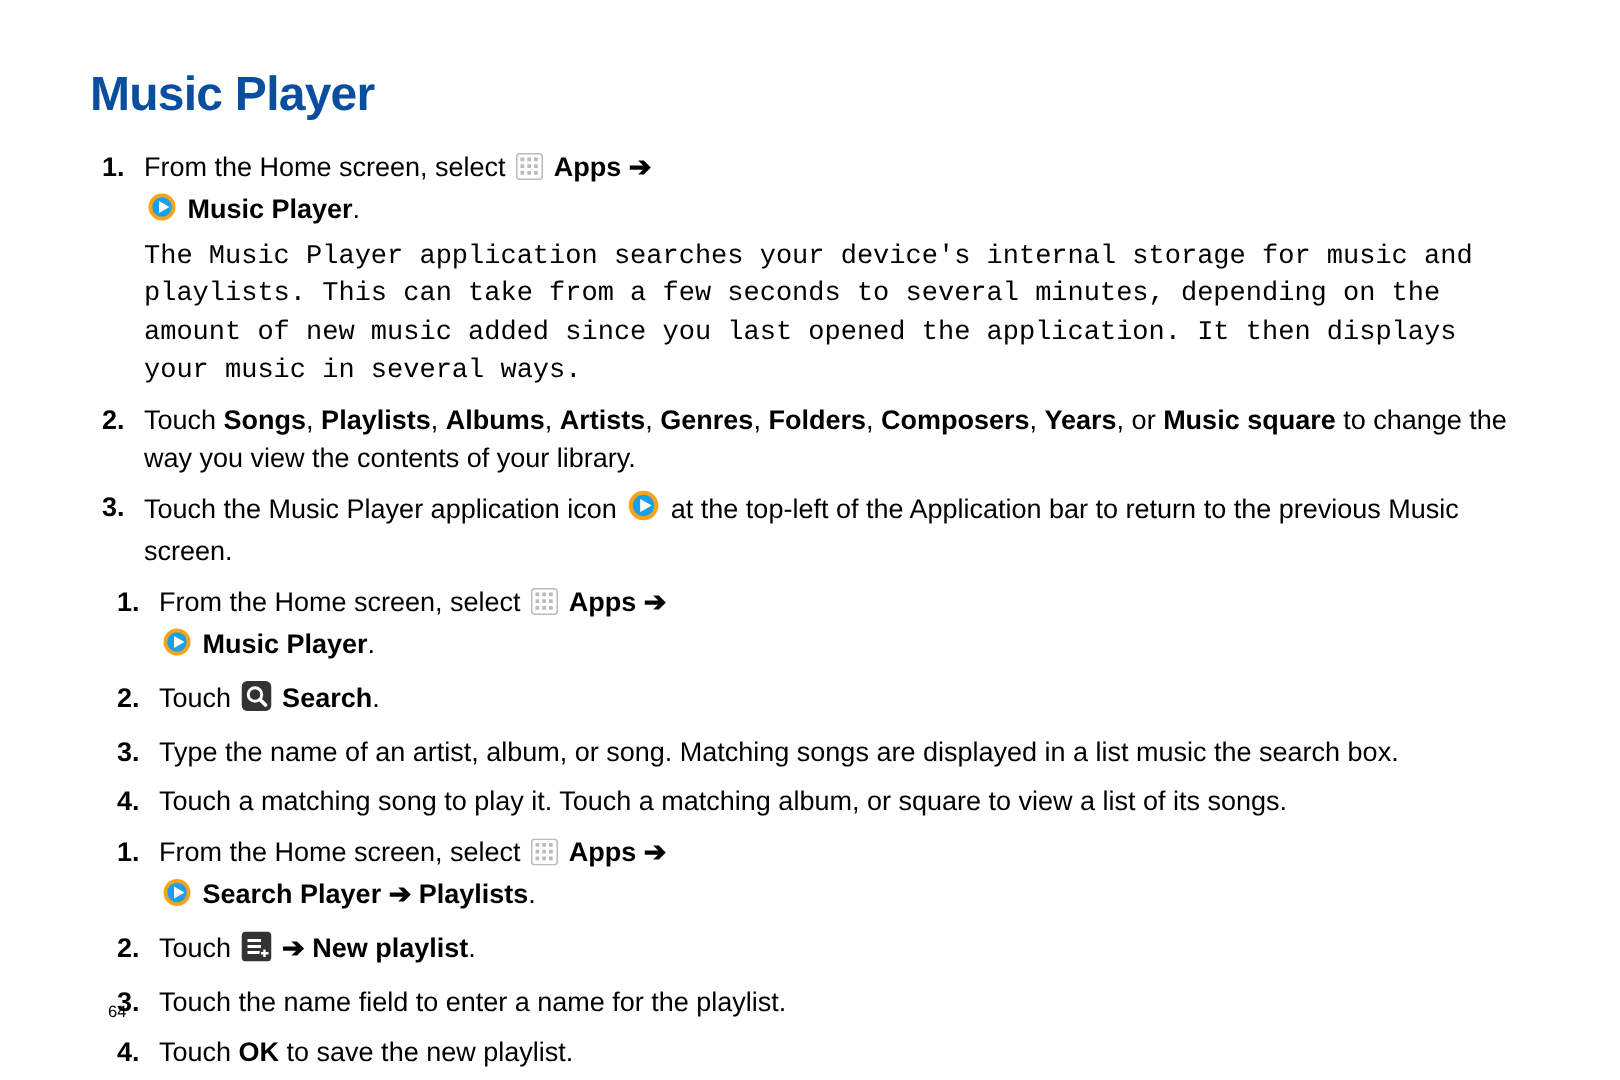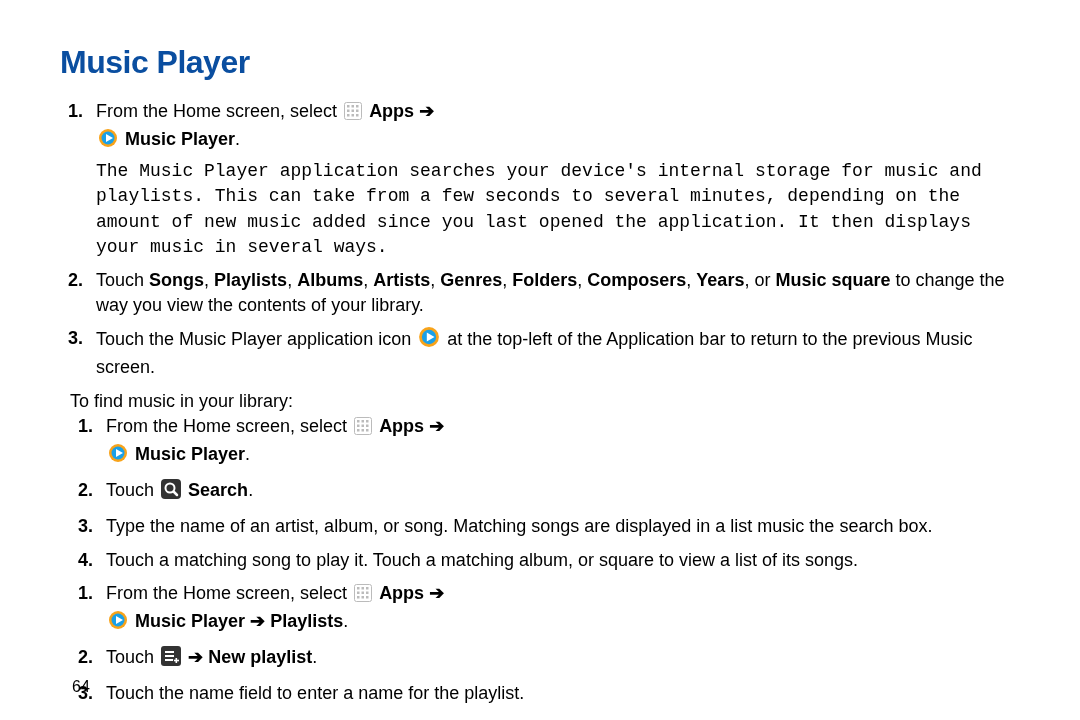--- a/index.html
+++ b/index.html
@@ -76,23 +76,23 @@
     vertical-align: -3px;
     margin: 0 2px;
   }
   svg.apps-ic { width: 18px; height: 18px; }
   svg.music-ic { width: 20px; height: 20px; }
   svg.music-ic-lg { width: 22px; height: 22px; }
   svg.search-ic { width: 20px; height: 20px; }
   svg.menu-ic { width: 20px; height: 20px; }
   .pagenum {
     position: absolute;
-    bottom: 24px;
+    bottom: 39px;
     left: 72px;
-    font-size: 16px;
+    font-size: 11px;
   }
 </style>
 </head>
 <body>
 
 <svg width="0" height="0" style="position:absolute">
   <defs>
     <g id="apps-grid">
       <rect x="0.5" y="0.5" width="17" height="17" rx="2" fill="#fff" stroke="#bbb" stroke-width="1"></rect>
       <g fill="#bbb">
@@ -157,21 +157,20 @@
         <span>Touch the Music Player application icon</span>
         <span class="inline-icon"><svg class="music-ic-lg" viewBox="0 0 20 20">
               <use href="#music-icon"></use>
             </svg></span>
         <span>at the top-left of the Application bar to return to the previous Music screen.</span>
       </li>
     </ol>
   </div>
 
   <div class="col right">
-    <div>To find music in your library:</div>
 
     <ol class="steps">
       <li>
         <span>From the Home screen, select</span>
         <span class="inline-icon"><svg class="apps-ic" viewBox="0 0 18 18">
               <use href="#apps-grid"></use>
             </svg></span>
         <span class="b">Apps</span>
         <span class="b arrow">➔</span><br>
         <span class="inline-icon"><svg class="music-ic" viewBox="0 0 20 20">
@@ -194,21 +193,21 @@
       <li>
         <span>From the Home screen, select</span>
         <span class="inline-icon"><svg class="apps-ic" viewBox="0 0 18 18">
               <use href="#apps-grid"></use>
             </svg></span>
         <span class="b">Apps</span>
         <span class="b arrow">➔</span><br>
         <span class="inline-icon"><svg class="music-ic" viewBox="0 0 20 20">
               <use href="#music-icon"></use>
             </svg></span>
-        <span class="b">Music Player ➔ Playlists</span><span>.</span>
+        <span class="b">Search Player ➔ Playlists</span><span>.</span>
       </li>
       <li>
         <span>Touch</span>
         <span class="inline-icon"><svg class="menu-ic" viewBox="0 0 20 20">
               <use href="#menu-plus-icon"></use>
             </svg></span>
         <span class="b arrow">➔</span>
         <span class="b">New playlist</span><span>.</span>
       </li>
       <li>Touch the name field to enter a name for the playlist.</li>

